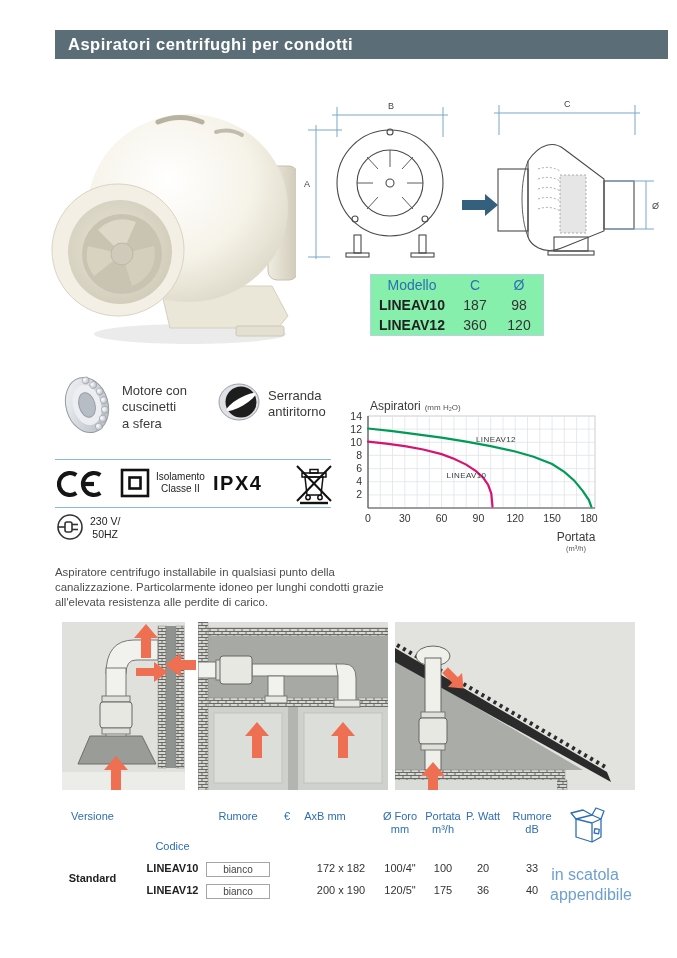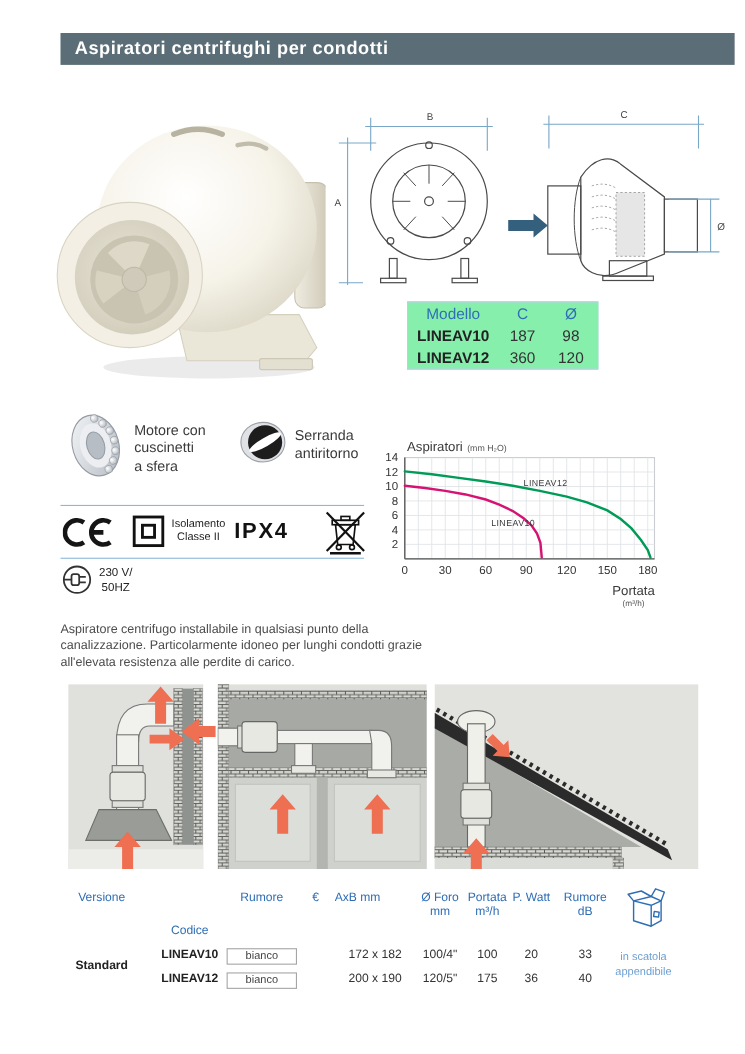--- a/index.html
+++ b/index.html
@@ -32,21 +32,21 @@
   .xaxis-label{left:538px;top:530px;width:76px;text-align:center;font-size:12px;color:#3a3a3a;}
   .xaxis-label .unit{font-size:7.5px;color:#555;margin-top:0px;text-align:center;}
   
   .descr{left:55px;top:565px;width:345px;font-size:11.4px;line-height:1.32;color:#4c4c4c;}
   
   .sp-h{font-size:11px;line-height:1.2;color:var(--accent_blue,#2f6eb5);text-align:center;}
   .sp-v{font-size:11px;color:#333;text-align:center;}
   .sp-bold{font-weight:bold;color:#222;}
   .bianco-box{display:inline-block;width:62px;height:13px;border:1px solid #a5a5a5;
               font-size:10px;line-height:13px;text-align:center;color:#444;}
-  .pack-note{color:var(--pack_note,#6d9fd0);font-size:10px;line-height:1.25;text-align:center;}
+  .pack-note{color:var(--pack_note,#6d9fd0);font-size:16px;line-height:1.25;text-align:center;}
   .footer{left:0;right:0;top:921px;text-align:center;font-size:10.5px;color:#444;}
 </style>
 </head>
 <body>
 
 <div id="page">
 
   <div class="abs title-bar">
     <span>Aspiratori centrifughi per condotti</span>
   </div>

